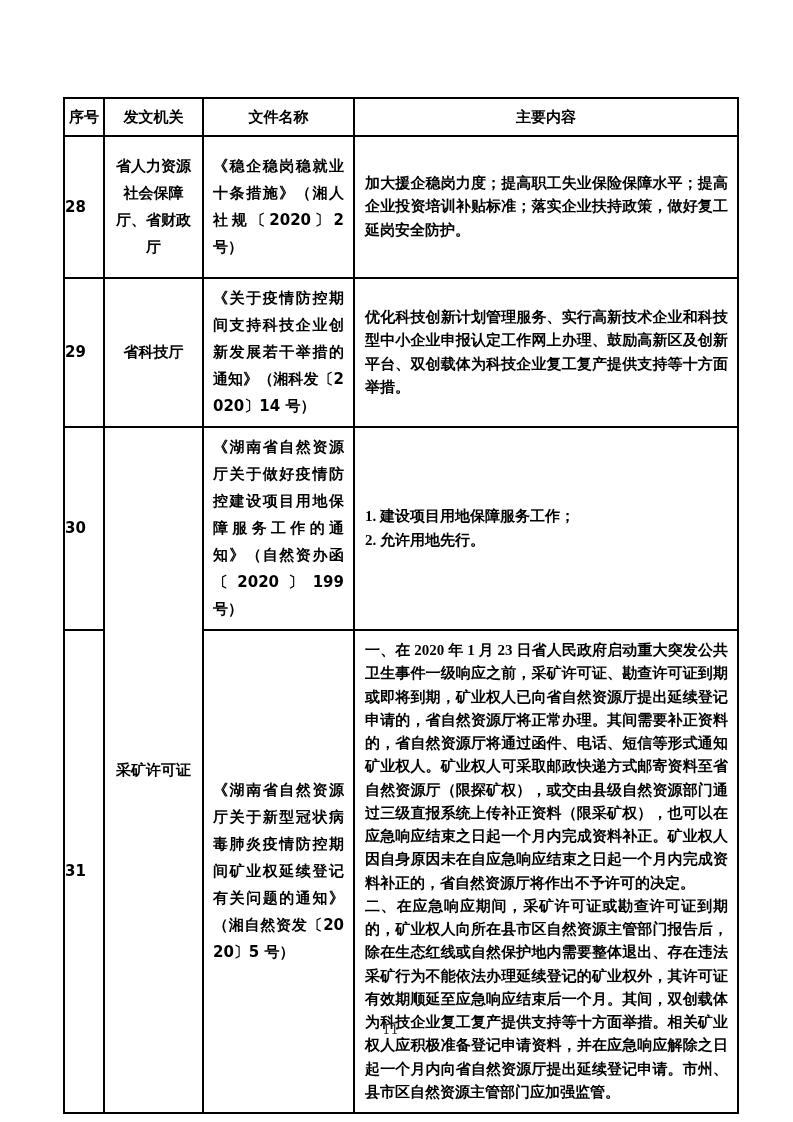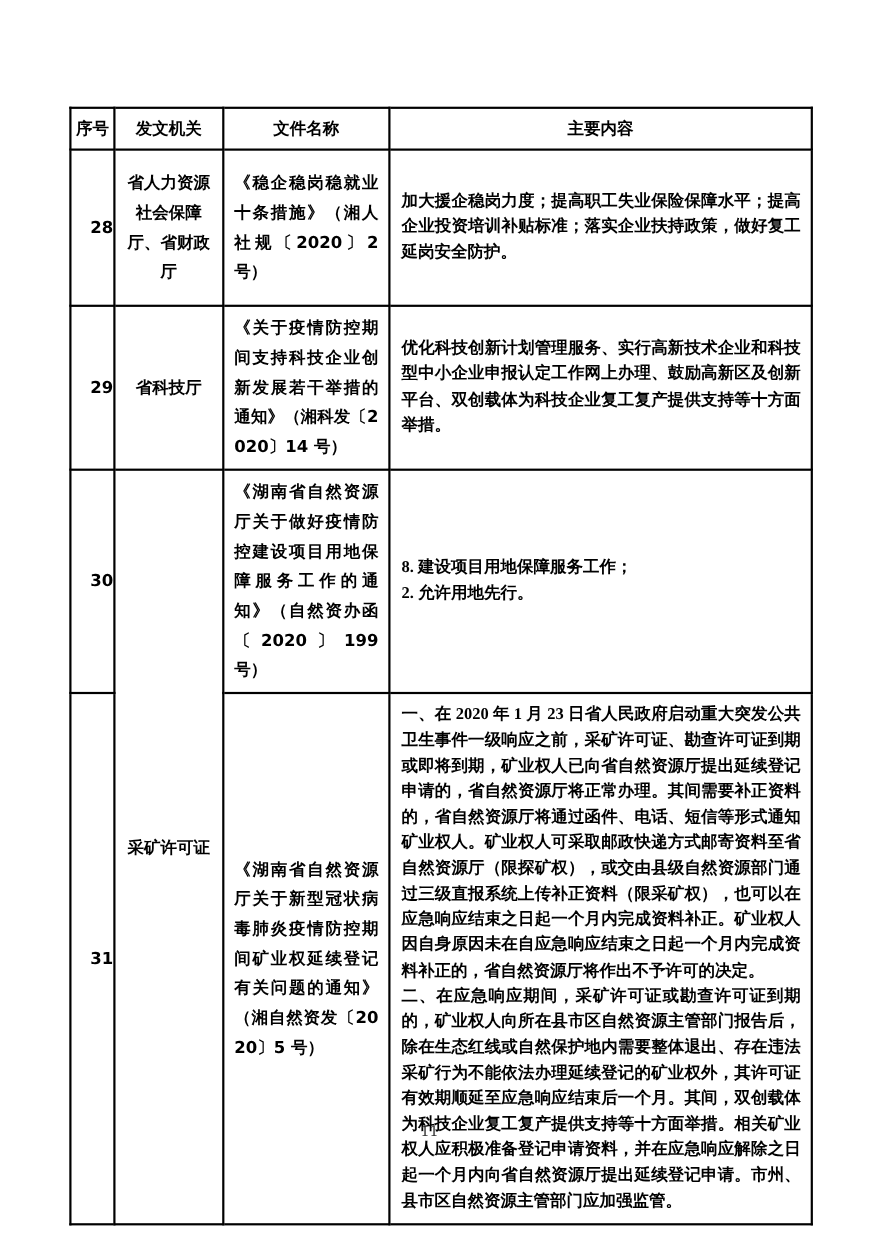--- a/index.html
+++ b/index.html
@@ -31,21 +31,21 @@
   col.c-main   { width: 384px; }
 
   tr.header-row th {
     height: 38px;
     text-align: center;
     line-height: 1.5;
     padding: 2px 4px;
     word-break: break-all;
   }
   td.cell-no {
-    text-align: right;
+    text-align: left;
     line-height: 1.4;
     margin-top: 32px;
   }
   td.cell-agency {
     text-align: center;
     line-height: 1.8;
     padding: 16px 6px;
     word-break: break-all;
   }
   td.cell-doc {
@@ -114,21 +114,21 @@
       <td class="cell-main">
         <div class="para">优化科技创新计划管理服务、实行高新技术企业和科技型中小企业申报认定工作网上办理、鼓励高新区及创新平台、双创载体为科技企业复工复产提供支持等十方面举措。</div>
       </td>
     </tr>
 
     <tr class="row-30">
       <td class="cell-no">30</td>
       <td class="cell-agency" rowspan="2">采矿许可证</td>
       <td class="cell-doc">《湖南省自然资源厅关于做好疫情防控建设项目用地保障服务工作的通知》（自然资办函〔2020〕199 号）</td>
       <td class="cell-main">
-        <div class="para">8. 建设项目用地保障服务工作；</div>
+        <div class="para">1. 建设项目用地保障服务工作；</div>
         <div class="para">2. 允许用地先行。</div>
       </td>
     </tr>
 
     <tr class="row-31">
       <td class="cell-no">31</td>
       <td class="cell-doc">《湖南省自然资源厅关于新型冠状病毒肺炎疫情防控期间矿业权延续登记有关问题的通知》（湘自然资发〔2020〕5 号）</td>
       <td class="cell-main">
         <div class="para">一、在 2020 年 1 月 23 日省人民政府启动重大突发公共卫生事件一级响应之前，采矿许可证、勘查许可证到期或即将到期，矿业权人已向省自然资源厅提出延续登记申请的，省自然资源厅将正常办理。其间需要补正资料的，省自然资源厅将通过函件、电话、短信等形式通知矿业权人。矿业权人可采取邮政快递方式邮寄资料至省自然资源厅（限探矿权），或交由县级自然资源部门通过三级直报系统上传补正资料（限采矿权），也可以在应急响应结束之日起一个月内完成资料补正。矿业权人因自身原因未在自应急响应结束之日起一个月内完成资料补正的，省自然资源厅将作出不予许可的决定。</div>
         <div class="para">二、在应急响应期间，采矿许可证或勘查许可证到期的，矿业权人向所在县市区自然资源主管部门报告后，除在生态红线或自然保护地内需要整体退出、存在违法采矿行为不能依法办理延续登记的矿业权外，其许可证有效期顺延至应急响应结束后一个月。其间，双创载体为科技企业复工复产提供支持等十方面举措。相关矿业权人应积极准备登记申请资料，并在应急响应解除之日起一个月内向省自然资源厅提出延续登记申请。市州、县市区自然资源主管部门应加强监管。</div>

